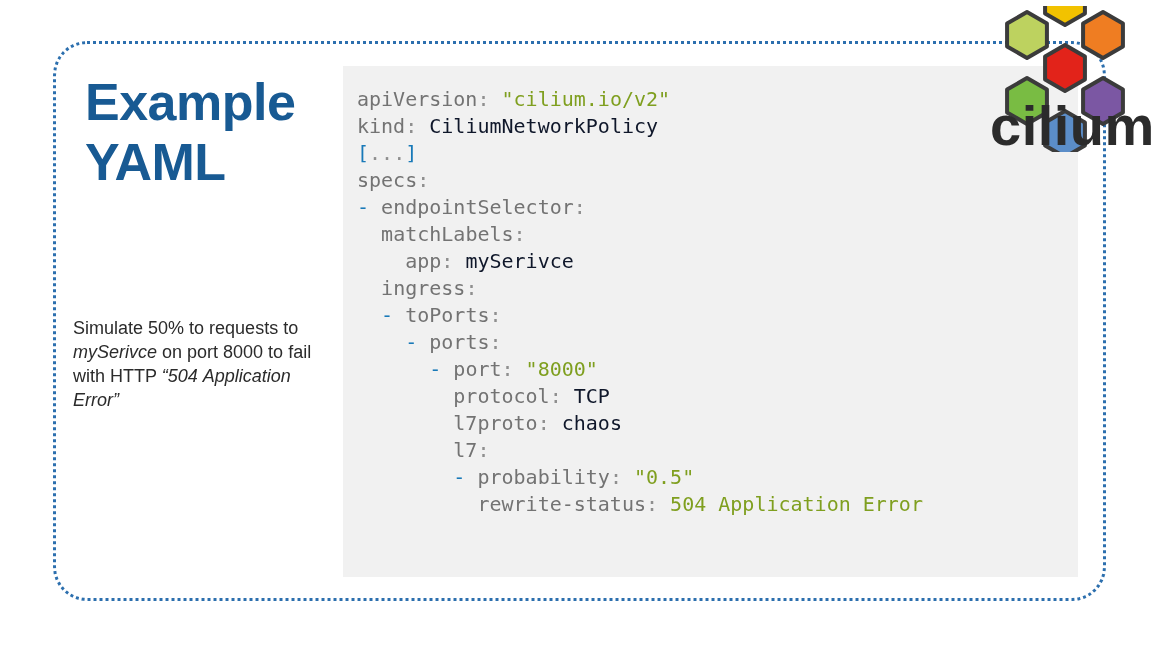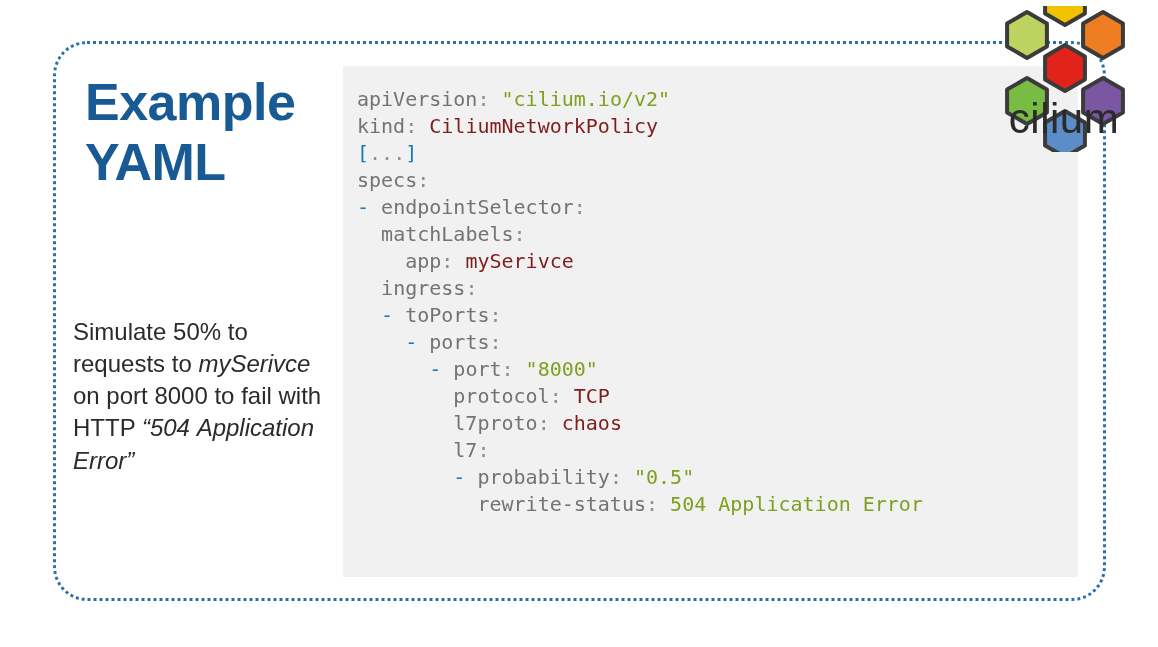--- a/index.html
+++ b/index.html
@@ -49,21 +49,21 @@
     letter-spacing: -0.5px;
     margin: 12px;
     white-space: pre-line;
   }
 
   .caption {
     position: absolute;
     left: 73px;
     top: 316px;
     width: 258px;
-    font-size: 24px;
+    font-size: 18px;
     line-height: 1.34;
     color: #2b2b2b;
     font-weight: 300;
   }
   .caption .it {
     font-style: italic;
   }
 
   
   .code-panel {
@@ -84,41 +84,41 @@
     line-height: 27px;
     white-space: pre;
     color: #555555;
   }
   .code .ln { display: block; height: 27px; }
 
   
   .k   { color: #737373; }            
   .p   { color: #8f8f8f; }            
   .dash{ color: #1879b8; }            
-  .v   { color: #7f1d1d; }            
+  .v   { color: #0f172a; }            
   .s   { color: #7f9f1f; }            
 
   
   .logo {
     position: absolute;
     right: 18px;
     top: 6px;
     width: 150px;
     height: 146px;
   }
   .logo svg { display: block; }
 
   .wordmark {
     position: absolute;
     right: 20px;
     top: 98px;
     width: 148px;
     text-align: center;
-    font-size: 42px;
-    font-weight: 400;
+    font-size: 56px;
+    font-weight: 700;
     color: #2b2b2b;
     letter-spacing: 0.5px;
     line-height: 1;
   }
 </style>
 </head>
 <body>
 
 <div class="slide">
 

